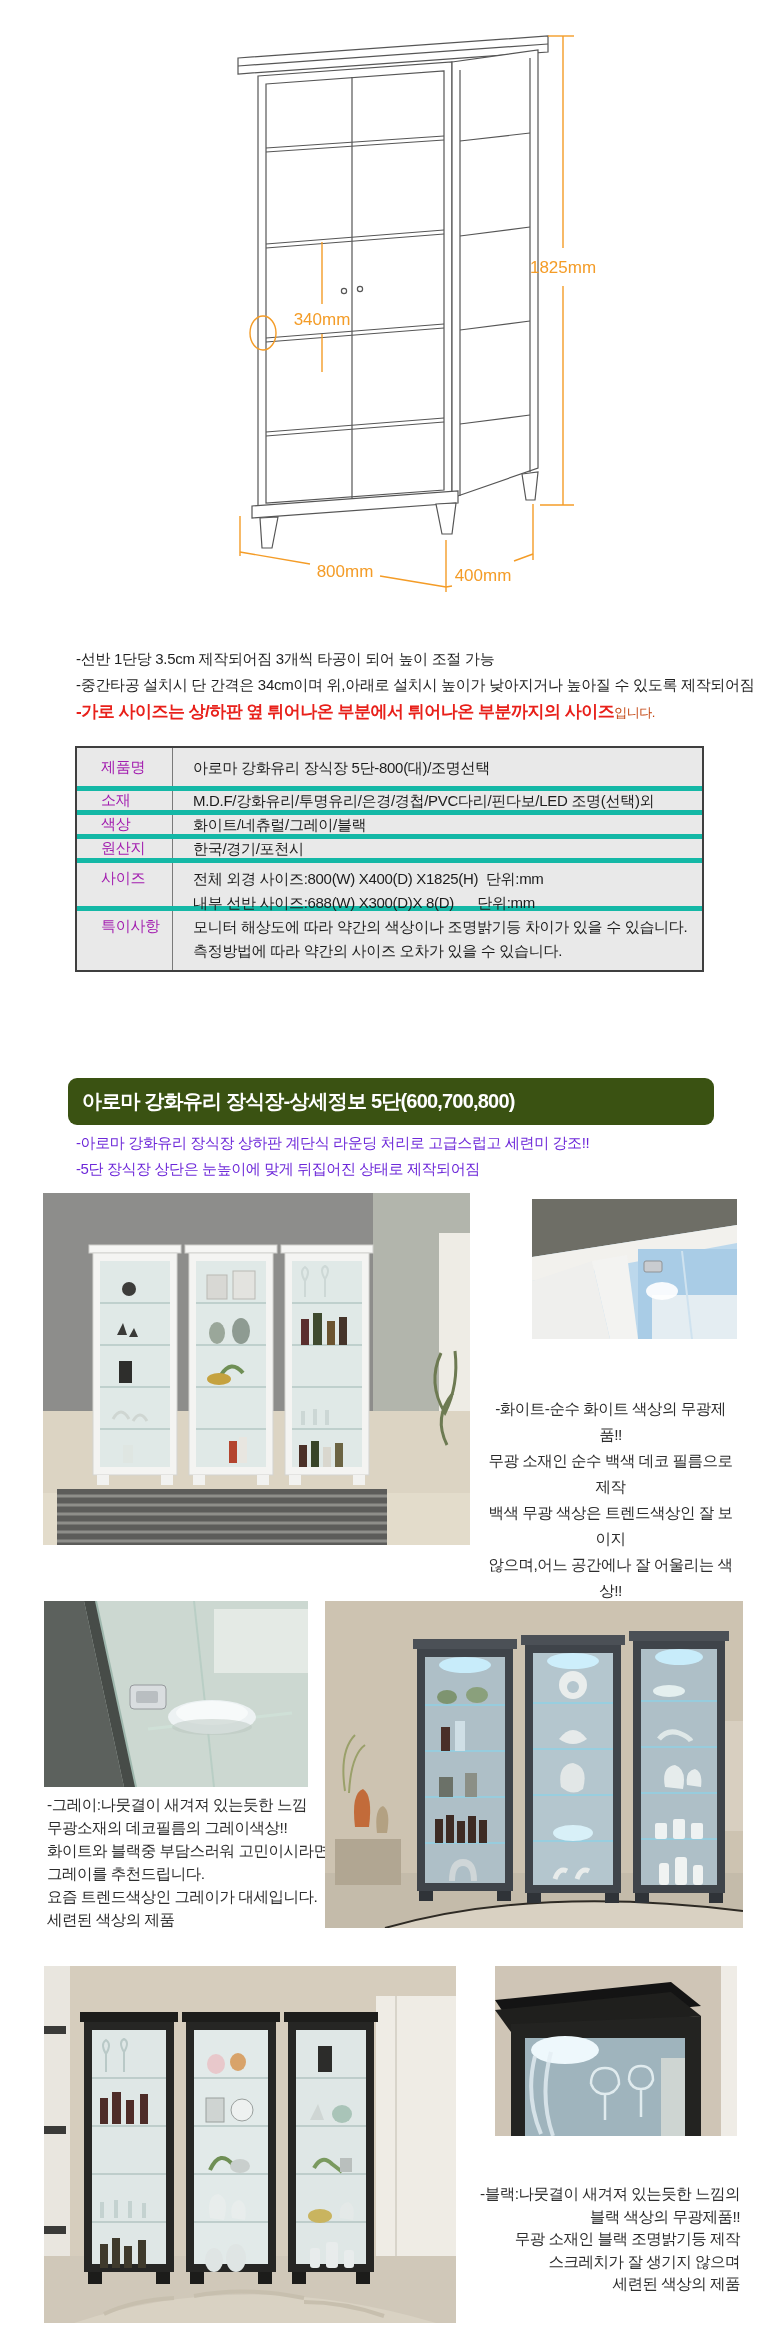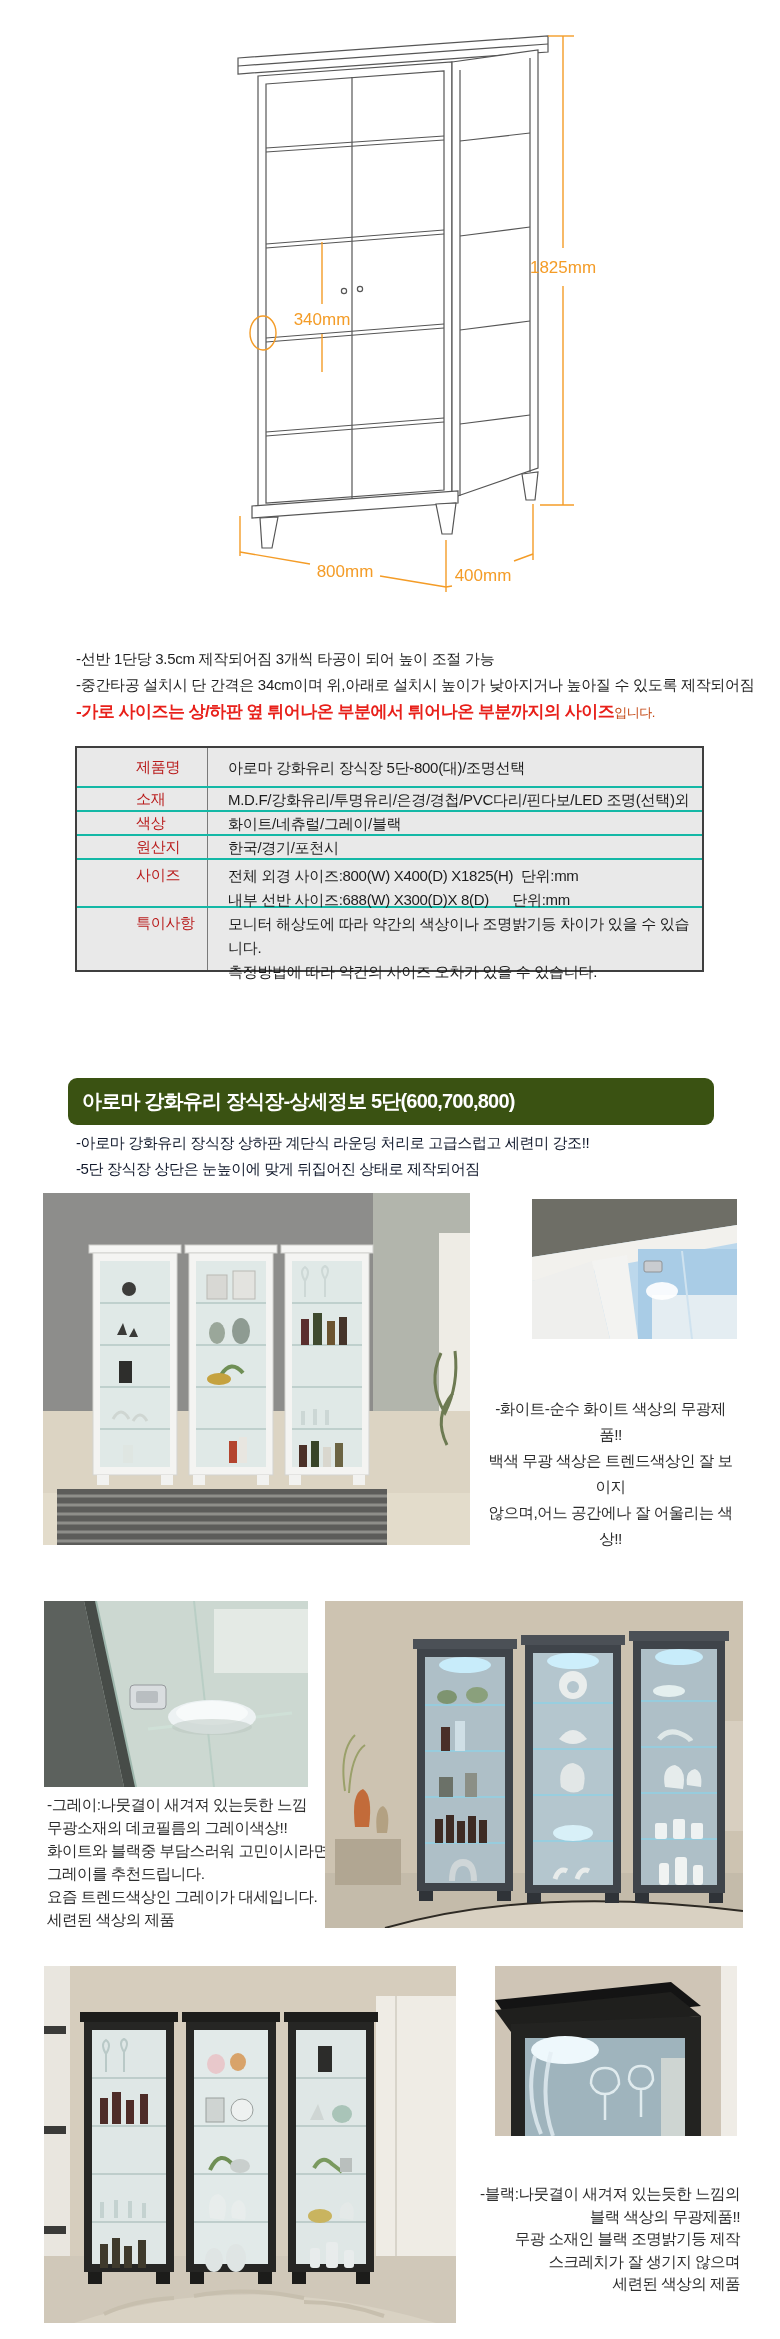--- a/index.html
+++ b/index.html
@@ -3,32 +3,32 @@
 <meta charset="utf-8">
 <style>
   html,body{margin:0;padding:0;}
   body{width:780px;height:2339px;position:relative;background:#ffffff;overflow:hidden;
        font-family:"Liberation Sans","DejaVu Sans",sans-serif;color:#222;}
   .abs{position:absolute;}
   .note{font-size:15px;color:#1e1e1e;letter-spacing:-0.3px;white-space:pre;}
   .note-red{font-size:17px;font-weight:bold;color:#e8201a;letter-spacing:-0.5px;white-space:pre;}
   .note-red .tail{font-size:13px;font-weight:normal;color:#c2410c;}
   .spec-table{left:75px;top:746px;width:629px;border:2px solid #3f3f3f;background:#e9e9e9;box-sizing:border-box;}
-  .spec-row{display:flex;border-top:2px solid #14b8a6;box-sizing:border-box;}
+  .spec-row{display:flex;border-top:5px solid #14b8a6;box-sizing:border-box;}
   .spec-row.first{border-top:none;}
   .spec-label{width:96px;min-width:96px;border-right:1px solid #7a7a7a;box-sizing:border-box;
-              padding-left:24px;display:flex;align-items:center;font-size:15px;color:#b91c1c;letter-spacing:-0.3px;margin-left:35px;}
+              padding-left:24px;display:flex;align-items:center;font-size:15px;color:#a21caf;letter-spacing:-0.3px;}
   .spec-label.top{align-items:flex-start;padding-top:6px;}
   .spec-value{flex:1;display:flex;flex-direction:column;justify-content:center;padding-left:20px;font-size:15px;color:#1c1c1c;letter-spacing:-0.3px;}
   .spec-value.top{justify-content:flex-start;padding-top:4px;}
   .spec-line{line-height:21px;white-space:pre-wrap;}
   .spec-value.top .spec-line{line-height:24px;}
   .detail-header{left:68px;top:1078px;width:646px;height:47px;line-height:47px;
                  color:#ffffff;font-size:20px;font-weight:bold;padding-left:14px;box-sizing:border-box;letter-spacing:-0.8px;border-radius:9px;}
-  .intro{font-size:15px;color:#0f172a;letter-spacing:-0.4px;white-space:pre;}
+  .intro{font-size:15px;color:#6d28d9;letter-spacing:-0.4px;white-space:pre;}
   .col-text{font-size:15.5px;color:#2c2c2c;letter-spacing:-0.5px;}
   .col-text div{line-height:26px;}
   .gray-text div{line-height:23px;}
   .black-text div{line-height:22.5px;}
   svg text{font-family:"Liberation Sans","DejaVu Sans",sans-serif;}
 </style>
 </head>
 <body>
 
 <svg class="abs" style="left:0;top:0" width="780" height="640" viewBox="0 0 780 640">
@@ -239,20 +239,21 @@
   <polygon points="60,62 95,56 106,140 78,140" fill="#f3f3f1"></polygon>
   <rect x="106" y="50" width="99" height="90" fill="#a9cce6"></rect>
   <rect x="120" y="96" width="85" height="44" fill="#e4edf2"></rect>
   <ellipse cx="130" cy="92" rx="16" ry="9" fill="#ffffff" opacity="0.9"></ellipse>
   <rect x="112" y="62" width="18" height="11" rx="2" fill="#c9ccd0" stroke="#8f9397"></rect>
   <line x1="150" y1="52" x2="160" y2="140" stroke="#cfe2ef" stroke-width="2"></line>
 </svg>
 
 <div class="abs col-text" style="left:488px;top:1396px;width:245px;text-align:center">
   <div>-화이트-순수 화이트 색상의 무광제품!!</div>
+  <div>무광 소재인 순수 백색 데코 필름으로 제작</div>
   <div>백색 무광 색상은 트렌드색상인 잘 보이지</div>
   <div>않으며,어느 공간에나 잘 어울리는 색상!!</div>
 </div>
 
 <svg class="abs" style="left:44px;top:1601px" width="264" height="186" viewBox="0 0 264 186">
   <rect x="0" y="0" width="264" height="186" fill="#ccd8d1"></rect>
   <rect x="170" y="8" width="94" height="64" fill="#e4eae5"></rect>
   <polygon points="0,0 40,0 80,186 0,186" fill="#5c615d"></polygon>
   <polygon points="40,0 52,0 92,186 80,186" fill="#474c48"></polygon>
   <line x1="52" y1="0" x2="92" y2="186" stroke="#9fb8ae" stroke-width="2"></line>

